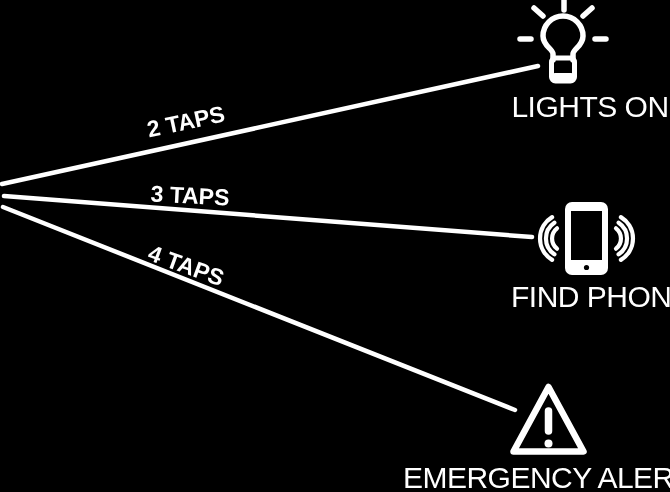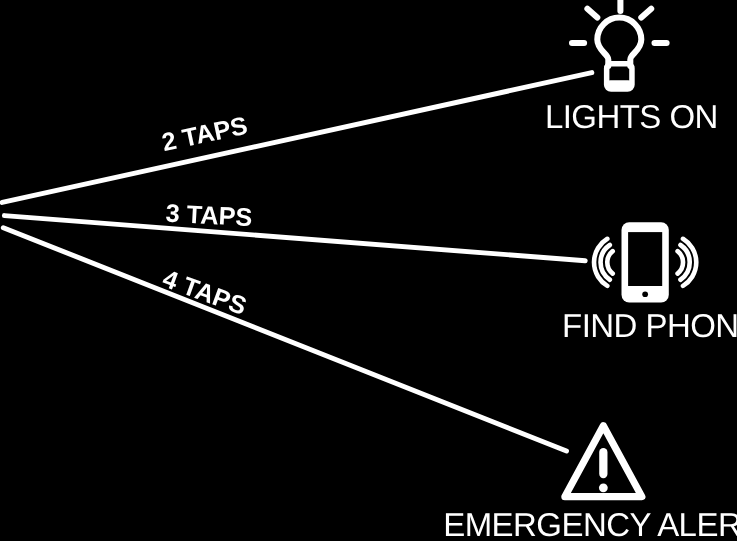--- a/index.html
+++ b/index.html
@@ -13,21 +13,21 @@
     position:absolute;color:#ffffff;font-weight:bold;font-size:23px;
     letter-spacing:0px;white-space:nowrap;line-height:1;
   }
   #tap2{left:186px;top:122px;transform:translate(-50%,-50%) rotate(-12deg);}
   #tap3{left:190px;top:196px;transform:translate(-50%,-50%) rotate(3deg);}
   #tap4{left:186px;top:266px;transform:translate(-50%,-50%) rotate(20deg);}
   .caption{
     position:absolute;color:#ffffff;font-size:30px;font-weight:400;
     letter-spacing:-0.5px;white-space:nowrap;line-height:1;
   }
-  #cap-lights{left:574px;top:107px;transform:translate(-50%,-50%);text-align:right;}
+  #cap-lights{left:590px;top:107px;transform:translate(-50%,-50%);text-align:right;}
   #cap-phone{left:511px;top:297px;transform:translateY(-50%);}
   #cap-emergency{left:547px;top:478px;transform:translate(-50%,-50%);}
   .icon{position:absolute;}
   #icon-bulb{left:517px;top:0px;width:96px;height:92px;}
   #icon-phone{left:530px;top:196px;width:112px;height:84px;}
   #icon-triangle{left:505px;top:378px;width:92px;height:86px;}
   .stroke{fill:none;stroke:#ffffff;stroke-linecap:round;stroke-linejoin:round;}
 </style>
 </head>
 <body>

